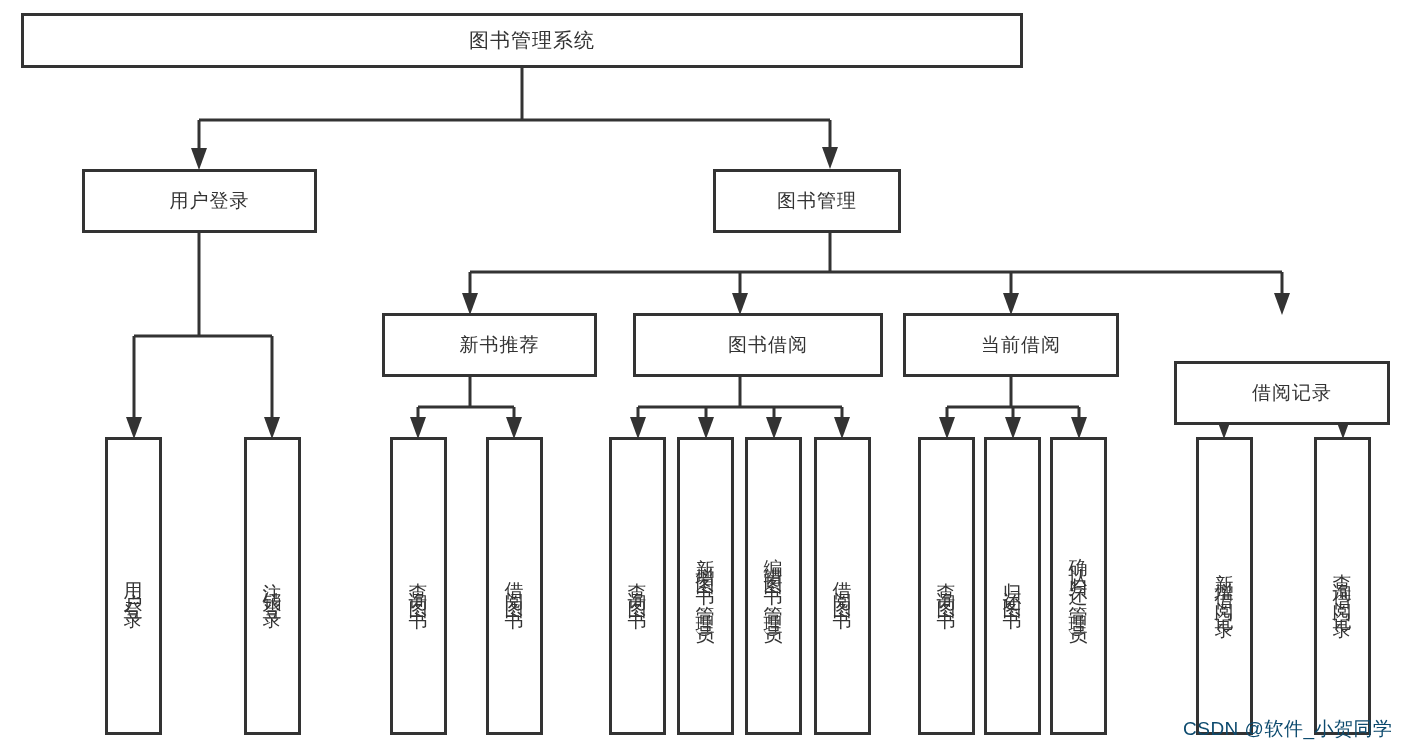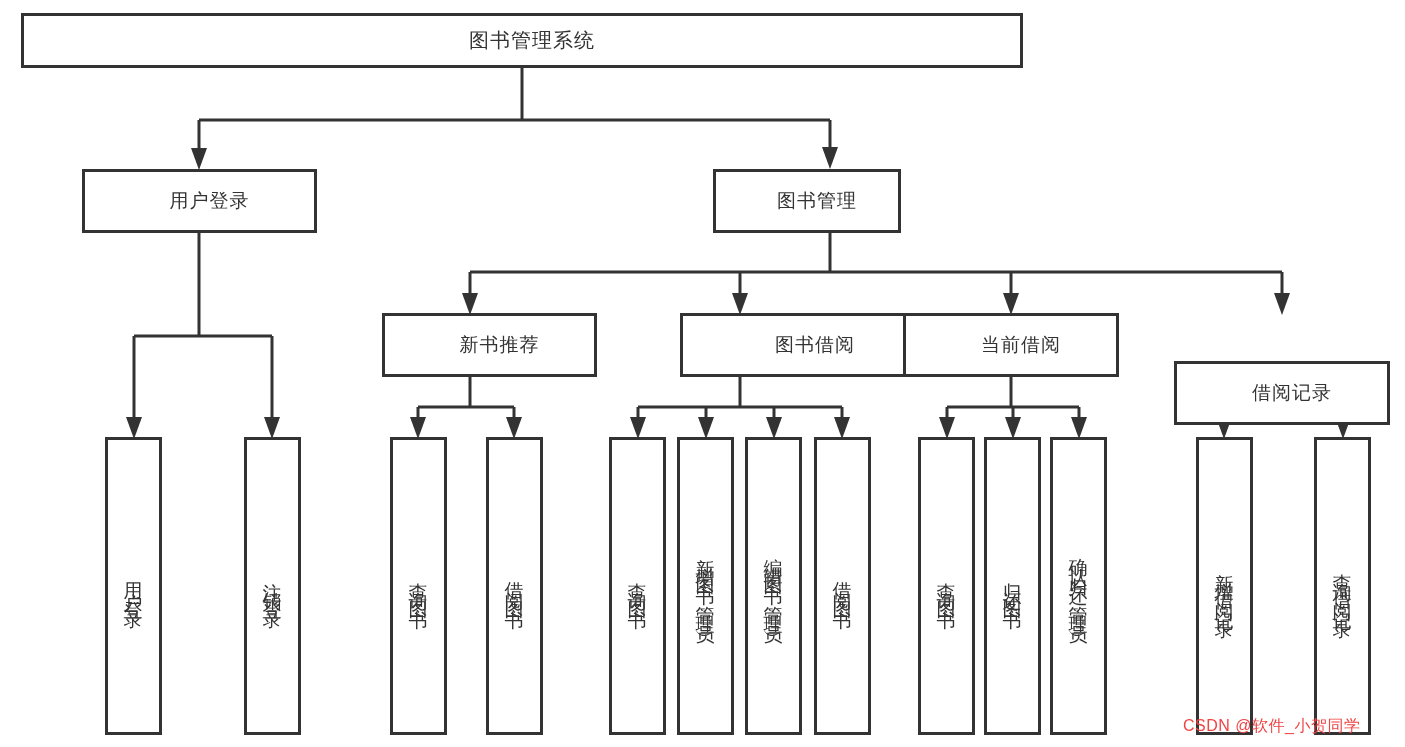--- a/index.html
+++ b/index.html
@@ -56,22 +56,22 @@
     font-size: 19px;
     letter-spacing: 0.5em;
     color: #333333;
     line-height: 1;
     white-space: nowrap;
   }
   .watermark {
     position: absolute;
     left: 1183px;
     top: 716px;
-    font-size: 16px;
-    color: #ef4444;
+    font-size: 19px;
+    color: #0c4a6e;
     letter-spacing: 0.5px;
     white-space: nowrap;
   }
 </style>
 </head>
 <body>
 
 <div id="canvas">
 
   <svg id="connectors" viewBox="0 0 1405 747" xmlns="http://www.w3.org/2000/svg">
@@ -154,21 +154,21 @@
   <div class="hbox" style="left:82px; top:169px; width:235px; height:64px;">
     <span>用户登录</span>
   </div>
   <div class="hbox" style="left:713px; top:169px; width:188px; height:64px;">
     <span>图书管理</span>
   </div>
 
   <div class="hbox" style="left:363px; top:313px; width:215px; height:64px;margin-left:19px;">
     <span>新书推荐</span>
   </div>
-  <div class="hbox" style="left:633px; top:313px; width:250px; height:64px;margin-left:47px;">
+  <div class="hbox" style="left:633px; top:313px; width:250px; height:64px;">
     <span>图书借阅</span>
   </div>
   <div class="hbox" style="left:903px; top:313px; width:216px; height:64px;">
     <span>当前借阅</span>
   </div>
   <div class="hbox" style="left:1174px; top:313px; width:216px; height:64px;margin-top:48px;">
     <span>借阅记录</span>
   </div>
 
   <div class="vbox" style="left:105px;">

